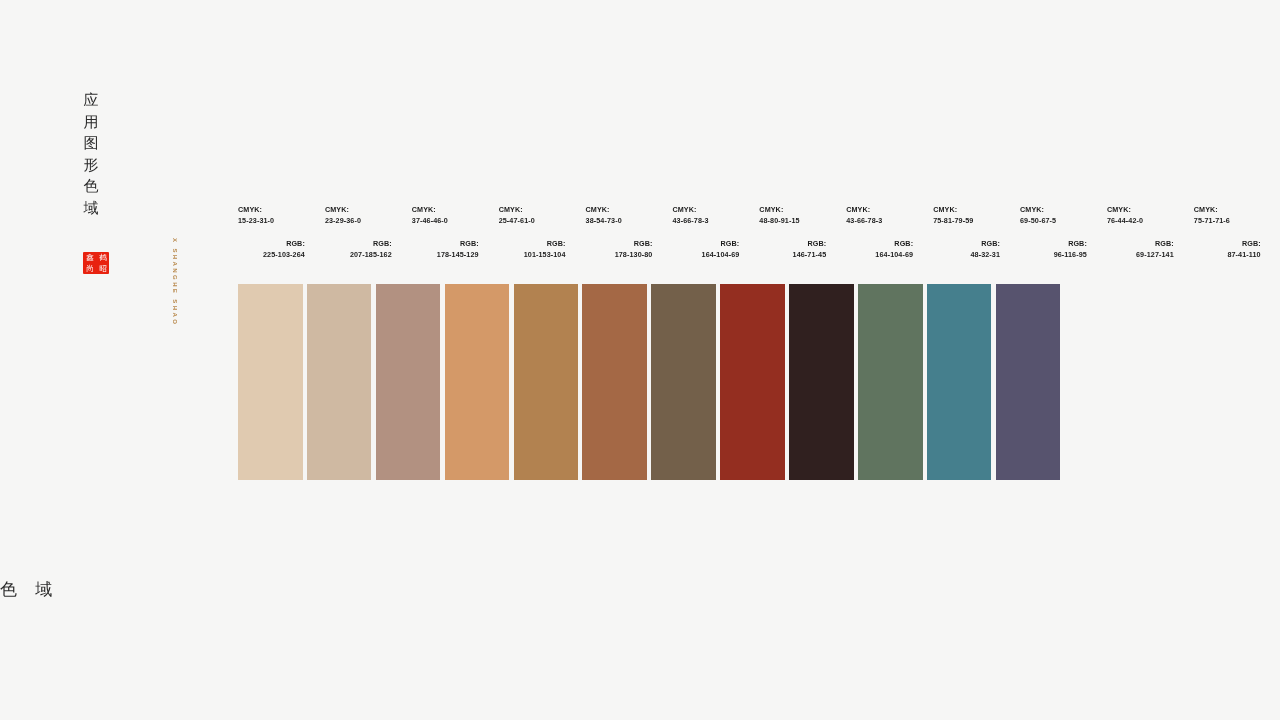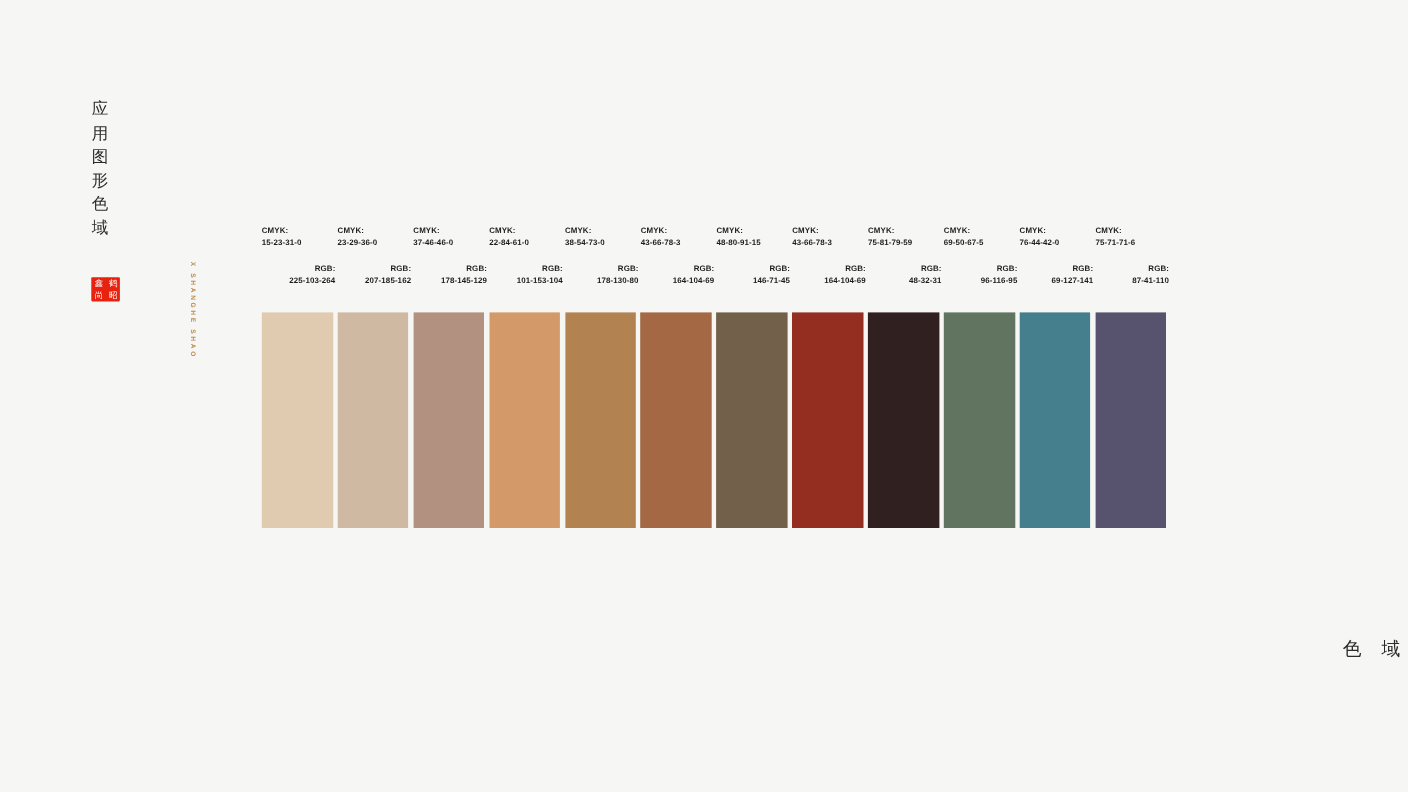--- a/index.html
+++ b/index.html
@@ -82,20 +82,21 @@
     width: 850px;
     height: 275px;
   }
   #label-row {
     position: absolute;
     left: 0;
     top: 0;
     width: 850px;
     height: 74px;
     display: flex;
+    gap: 18px;
   }
   .label-cell {
     width: 68.9px;
     flex: 0 0 68.9px;
     padding-right: 2px;
     box-sizing: border-box;
   }
   .label-group {
     font-size: 7.2px;
     line-height: 10.5px;
@@ -126,21 +127,21 @@
     margin-right: 4.4px;
   }
   .swatch:last-child { margin-right: 0; }
 
   
   #caption {
     position: absolute;
     left: 0;
     top: 578px;
     width: 1280px;
-    text-align: right;
+    text-align: left;
     font-size: 17px;
     letter-spacing: 7px;
     color: #2b2b2b;
     font-family: "Liberation Serif", serif;
   }
 </style>
 </head>
 <body>
 
 <div id="sidebar">
@@ -193,21 +194,21 @@
           <span class="label-val">37-46-46-0</span>
         </div>
         <div class="label-group rgb-group">
           <span class="label-key">RGB:</span>
           <span class="label-val">178-145-129</span>
         </div>
       </div>
       <div class="label-cell">
         <div class="label-group">
           <span class="label-key">CMYK:</span>
-          <span class="label-val">22-84-61-0</span>
+          <span class="label-val">25-47-61-0</span>
         </div>
         <div class="label-group rgb-group">
           <span class="label-key">RGB:</span>
           <span class="label-val">101-153-104</span>
         </div>
       </div>
       <div class="label-cell">
         <div class="label-group">
           <span class="label-key">CMYK:</span>
           <span class="label-val">38-54-73-0</span>

